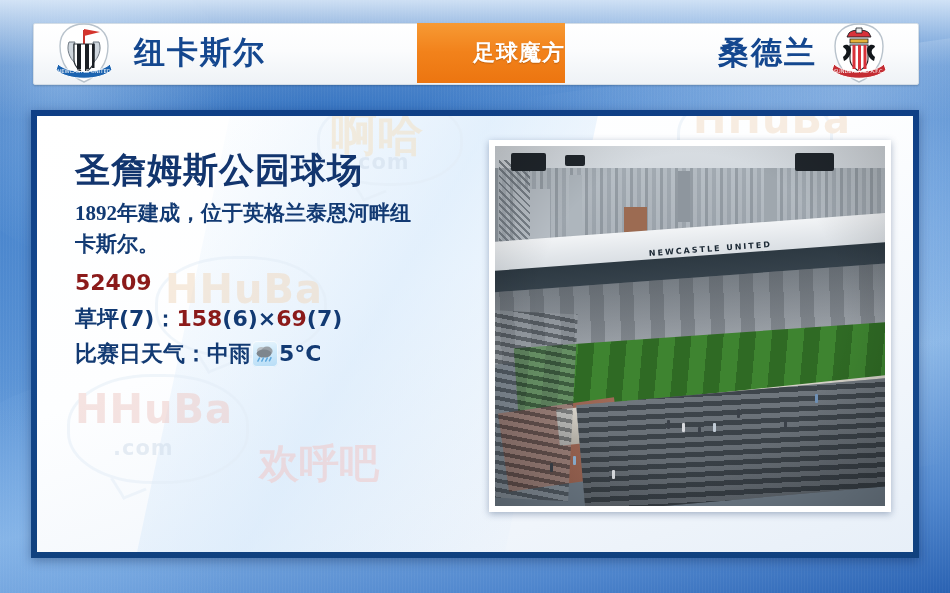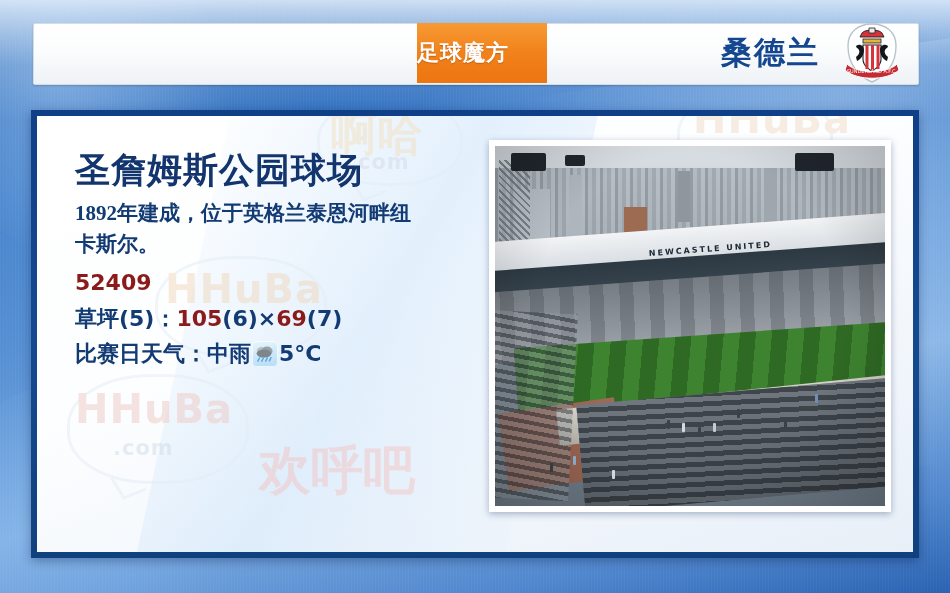--- a/index.html
+++ b/index.html
@@ -52,25 +52,25 @@
     box-shadow:0 1px 2px rgba(0,0,0,.18);
   }
   .crest{position:relative;z-index:3;width:72px;height:66px;flex:0 0 72px;}
   .crest svg{display:block;width:72px;height:66px;}
   .team-name{
     position:relative;z-index:3;
     font-size:31px;font-weight:bold;color:#14478f;
     letter-spacing:2px;white-space:nowrap;
   }
   .hdr-left{position:relative;z-index:3;display:flex;align-items:center;gap:14px;padding-left:15px;}
-  .hdr-right{position:relative;z-index:3;display:flex;align-items:center;gap:16px;padding-right:9px;margin-left:auto;}
+  .hdr-right{position:relative;z-index:3;display:flex;align-items:center;gap:6px;padding-right:22px;margin-left:auto;}
   .brand{
-    position:absolute;z-index:4;left:384px;top:0;width:130px;height:60px;
+    position:absolute;z-index:4;left:384px;top:0;width:148px;height:60px;
     background:linear-gradient(180deg,#f79a34 0%,#f2821b 48%,#ec7510 100%);
-    display:flex;align-items:center;justify-content:flex-start;
+    display:flex;align-items:center;justify-content:flex-end;
   }
   .brand-text{
     font-size:22px;font-weight:bold;color:#ffffff;letter-spacing:1px;
     text-shadow:0 1px 1px rgba(150,70,0,.5);
   }
 
   
   .panel-frame{
     position:absolute;left:31px;top:110px;width:888px;height:448px;
     background:linear-gradient(180deg,#0f3f86 0%,#15498f 50%,#10417f 100%);
@@ -217,20 +217,38 @@
   <div class="bg"></div>
   <div class="bg-scan"></div>
   <div class="bg-glow-tl"></div>
   <div class="bg-glow-bl"></div>
   <div class="bg-sheen"></div>
   <div class="bg-topfade"></div>
 
   <div class="header">
     <div class="hdr-bar"></div>
 
+    <div class="hdr-left">
+      <div class="crest">
+        <svg viewBox="0 0 72 66">
+          <path d="M36 4 C22 4 12 12 12 26 C12 44 22 56 36 62 C50 56 60 44 60 26 C60 12 50 4 36 4Z" fill="#ffffff" stroke="#b9c3cc" stroke-width="1.4"></path>
+          <path d="M36 10 L36 26" stroke="#c9342e" stroke-width="2"></path>
+          <path d="M36 9 L52 12 L36 16 Z" fill="#d4342d"></path>
+          <path d="M21 22 c-3 8 1 16 5 20 l4 -3 c-4 -5 -6 -11 -3 -17 z" fill="#cfd6dd" stroke="#6e7882" stroke-width="1"></path>
+          <path d="M51 22 c3 8 -1 16 -5 20 l-4 -3 c4 -5 6 -11 3 -17 z" fill="#cfd6dd" stroke="#6e7882" stroke-width="1"></path>
+          <path d="M26 24 h20 v16 c0 8 -10 13 -10 13 s-10 -5 -10 -13 z" fill="#ffffff" stroke="#2b3238" stroke-width="1.2"></path>
+          <path d="M29 24 h4 v27 h-4 z" fill="#1b1f24"></path>
+          <path d="M37 24 h4 v27 h-4 z" fill="#1b1f24"></path>
+          <path d="M44 24 h2.5 v24 h-2.5 z" fill="#1b1f24"></path>
+          <path d="M10 44 c10 10 42 10 52 0 l2 6 c-12 11 -44 11 -56 0 z" fill="#1b63b0" stroke="#ffffff" stroke-width="1"></path>
+          <text x="36" y="53" font-size="5.2" fill="#ffffff" text-anchor="middle" font-family="DejaVu Sans, sans-serif">NEWCASTLE UNITED</text>
+        </svg>
+      </div>
+      <div class="team-name">纽卡斯尔</div>
+    </div>
 
     <div class="brand">
       <span class="brand-text">足球魔方</span>
     </div>
 
     <div class="hdr-right">
       <div class="team-name">桑德兰</div>
       <div class="crest">
         <svg viewBox="0 0 72 66">
           <path d="M36 4 C22 4 12 12 12 26 C12 44 22 56 36 62 C50 56 60 44 60 26 C60 12 50 4 36 4Z" fill="#ffffff" stroke="#b9c3cc" stroke-width="1.4"></path>
@@ -271,34 +289,34 @@
         <div class="wm-txt wm-hh" style="left:10px;top:10px;color:#f0d8bd;">HHuBa</div>
       </div>
 
       <div class="wm" style="left:30px;top:258px;width:176px;height:104px;">
         <div class="wm-bubble" style="left:0;top:0;width:176px;height:104px;"></div>
         <div class="wm-txt wm-hh" style="left:8px;top:12px;color:#eec9c4;">HHuBa</div>
         <div class="wm-txt wm-com" style="left:46px;top:62px;">.com</div>
       </div>
 
       <div class="wm" style="left:222px;top:320px;">
-        <div class="wm-txt wm-cn" style="left:0;top:0;color:#f2c5c3;font-size:52px;">欢呼吧</div>
+        <div class="wm-txt wm-cn" style="left:0;top:0;color:#f2c5c3;font-size:40px;">欢呼吧</div>
       </div>
 
       <div class="content">
         <div class="title">圣詹姆斯公园球场</div>
         <div class="desc">1892年建成，位于英格兰泰恩河畔纽卡斯尔。</div>
 
         <div class="stat">
             <span class="val">52409</span>
         </div>
 
         <div class="stat">
-          <span>草坪(5)：</span>
-            <span class="val">105</span>
+          <span>草坪(7)：</span>
+            <span class="val">158</span>
             <span class="sub">(6)</span>
             <span class="sub">×</span>
             <span class="val">69</span>
             <span class="sub">(7)</span>
         </div>
 
 
         <div class="stat">
           <span>比赛日天气：</span>
             <span>中雨</span>

